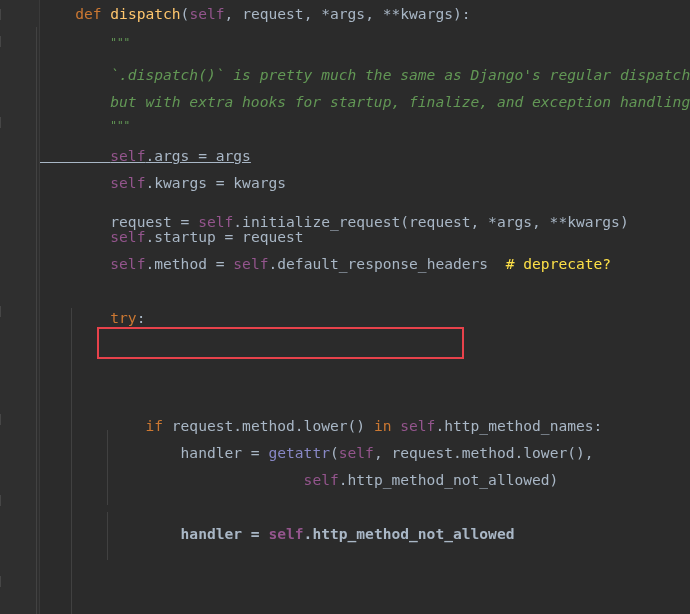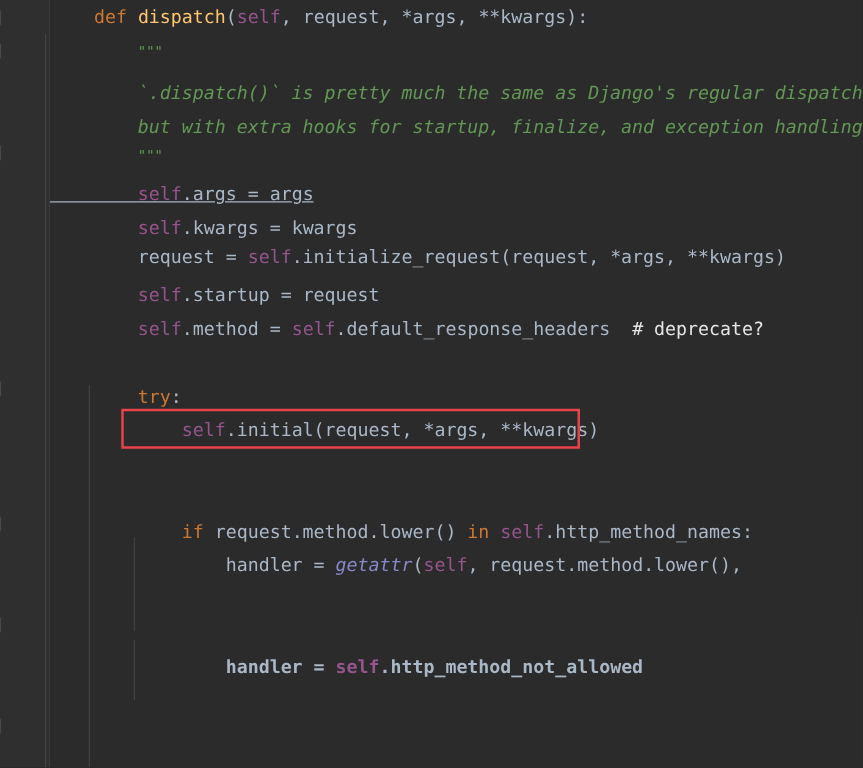--- a/index.html
+++ b/index.html
@@ -75,24 +75,24 @@
     font-size: 14.6px;
     white-space: pre;
     color: #a9b7c6;
     letter-spacing: 0px;
   }
 
   
   .kw      { color: #cc7832; }            
   .fn      { color: #ffc66d; }            
   .self    { color: #94558d; }            
-  .builtin { color: #8888c6; font-style: italic; }            
+  .builtin { color: #8888c6; }            
   .plain   { color: #a9b7c6; }
   .punc    { color: #a9b7c6; }
-  .comment { color: #e5e5e5; }            
+  .comment { color: #fde047; }            
   .doc     { color: #629755; font-style: italic; }  
   .docq    { color: #629755; font-style: italic; font-size: 11px; }
 
   
   #annotation-box {
     position: absolute;
     box-sizing: border-box;
     border: 2px solid #e8424b;
     background: transparent;
     pointer-events: none;
@@ -124,28 +124,28 @@
 
   <div id="code">
       <div class="line" style="top: 0px;"><span class="plain">    </span><span class="kw">def</span><span class="plain"> </span><span class="fn">dispatch</span><span class="punc">(</span><span class="self">self</span><span class="plain">, request, *args, **kwargs):</span></div>
       <div class="line" style="top: 27px;"><span class="plain">        </span><span class="docq">"""</span></div>
       <div class="line" style="top: 54px;"></div>
       <div class="line" style="top: 61px;"><span class="doc">        `.dispatch()` is pretty much the same as Django's regular dispatch,</span></div>
       <div class="line" style="top: 88px;"><span class="doc">        but with extra hooks for startup, finalize, and exception handling.</span></div>
       <div class="line" style="top: 110px;"><span class="plain">        </span><span class="docq">"""</span></div>
       <div class="line" style="top: 142px; text-decoration: underline;"><span class="plain">        </span><span class="self">self</span><span class="plain">.args = args</span></div>
       <div class="line" style="top: 169px;"><span class="plain">        </span><span class="self">self</span><span class="plain">.kwargs = kwargs</span></div>
-      <div class="line" style="top: 192px;"><span class="plain">        request = </span><span class="self">self</span><span class="plain">.initialize_request(request, *args, **kwargs)</span></div>
+      <div class="line" style="top: 208px;"><span class="plain">        request = </span><span class="self">self</span><span class="plain">.initialize_request(request, *args, **kwargs)</span></div>
       <div class="line" style="top: 223px;"><span class="plain">        </span><span class="self">self</span><span class="plain">.startup = request</span></div>
       <div class="line" style="top: 250px;"><span class="plain">        </span><span class="self">self</span><span class="plain">.method = </span><span class="self">self</span><span class="plain">.default_response_headers  </span><span class="comment"># deprecate?</span></div>
       <div class="line" style="top: 277px;"></div>
       <div class="line" style="top: 304px;"><span class="plain">        </span><span class="kw">try</span><span class="punc">:</span></div>
-      <div class="line" style="top: 331px;"><span class="plain">            </span><span class="self">self</span><span class="plain">.initial(request, *args, **kwargs)</span></div>
       <div class="line" style="top: 358px;"></div>
       <div class="line" style="top: 412px;"><span class="plain">            </span><span class="kw">if</span><span class="plain"> request.method.lower() </span><span class="kw">in</span><span class="plain"> </span><span class="self">self</span><span class="plain">.http_method_names:</span></div>
       <div class="line" style="top: 439px;"><span class="plain">                handler = </span><span class="builtin">getattr</span><span class="punc">(</span><span class="self">self</span><span class="plain">, request.method.lower(),</span></div>
+      <div class="line" style="top: 466px;"><span class="plain">                              </span><span class="self">self</span><span class="plain">.http_method_not_allowed)</span></div>
       <div class="line" style="top: 520px; font-weight: bold;"><span class="plain">                handler = </span><span class="self">self</span><span class="plain">.http_method_not_allowed</span></div>
       <div class="line" style="top: 547px;"></div>
     </div>
 
   <div id="annotation-box" style="left: 97px; top: 327px; width: 367px; height: 32px; border-color: rgb(232, 66, 75);"></div>
 
 </div>
 
 </body></html>

